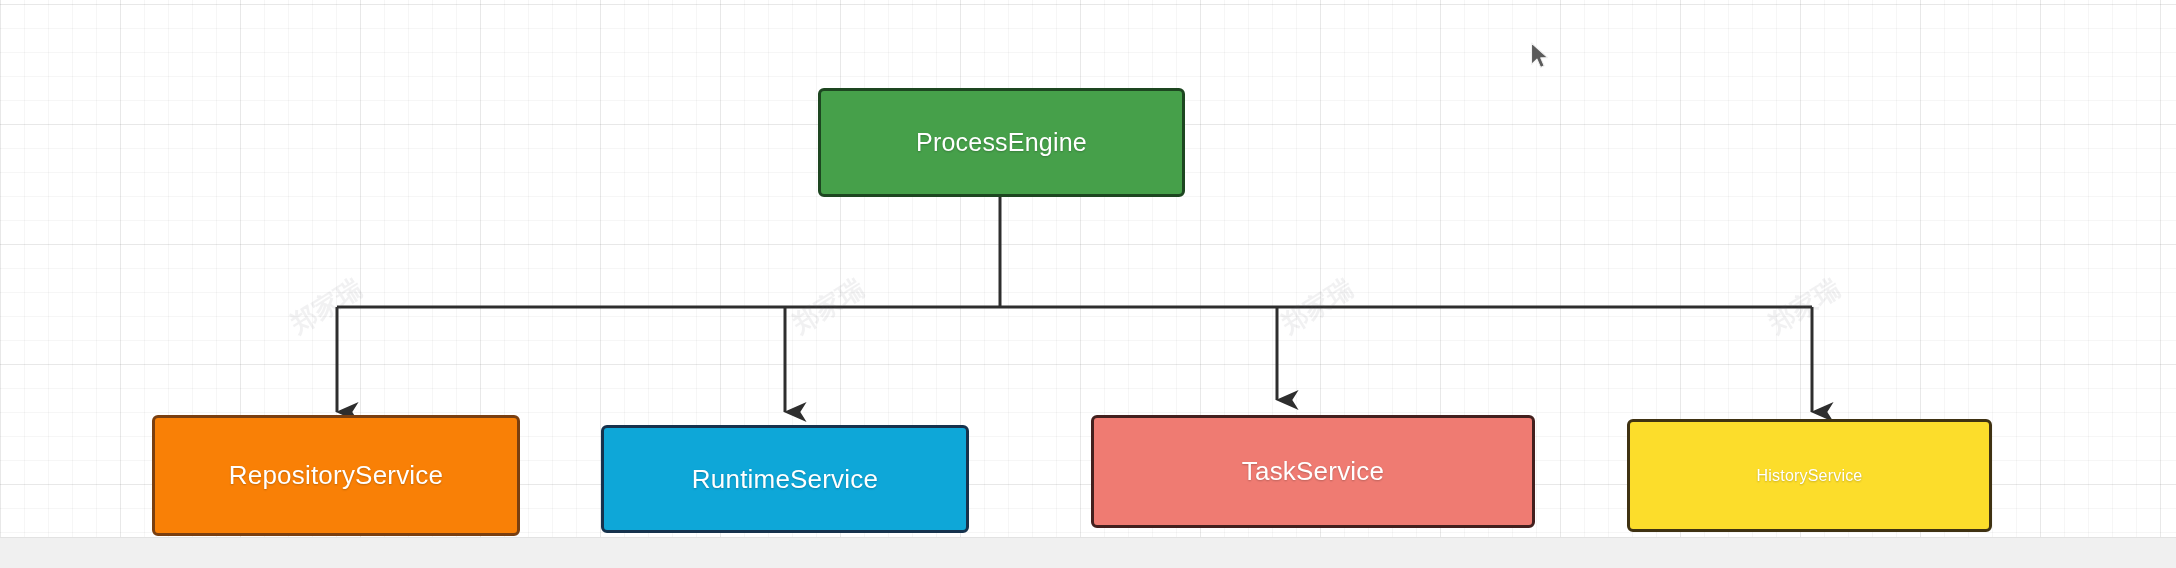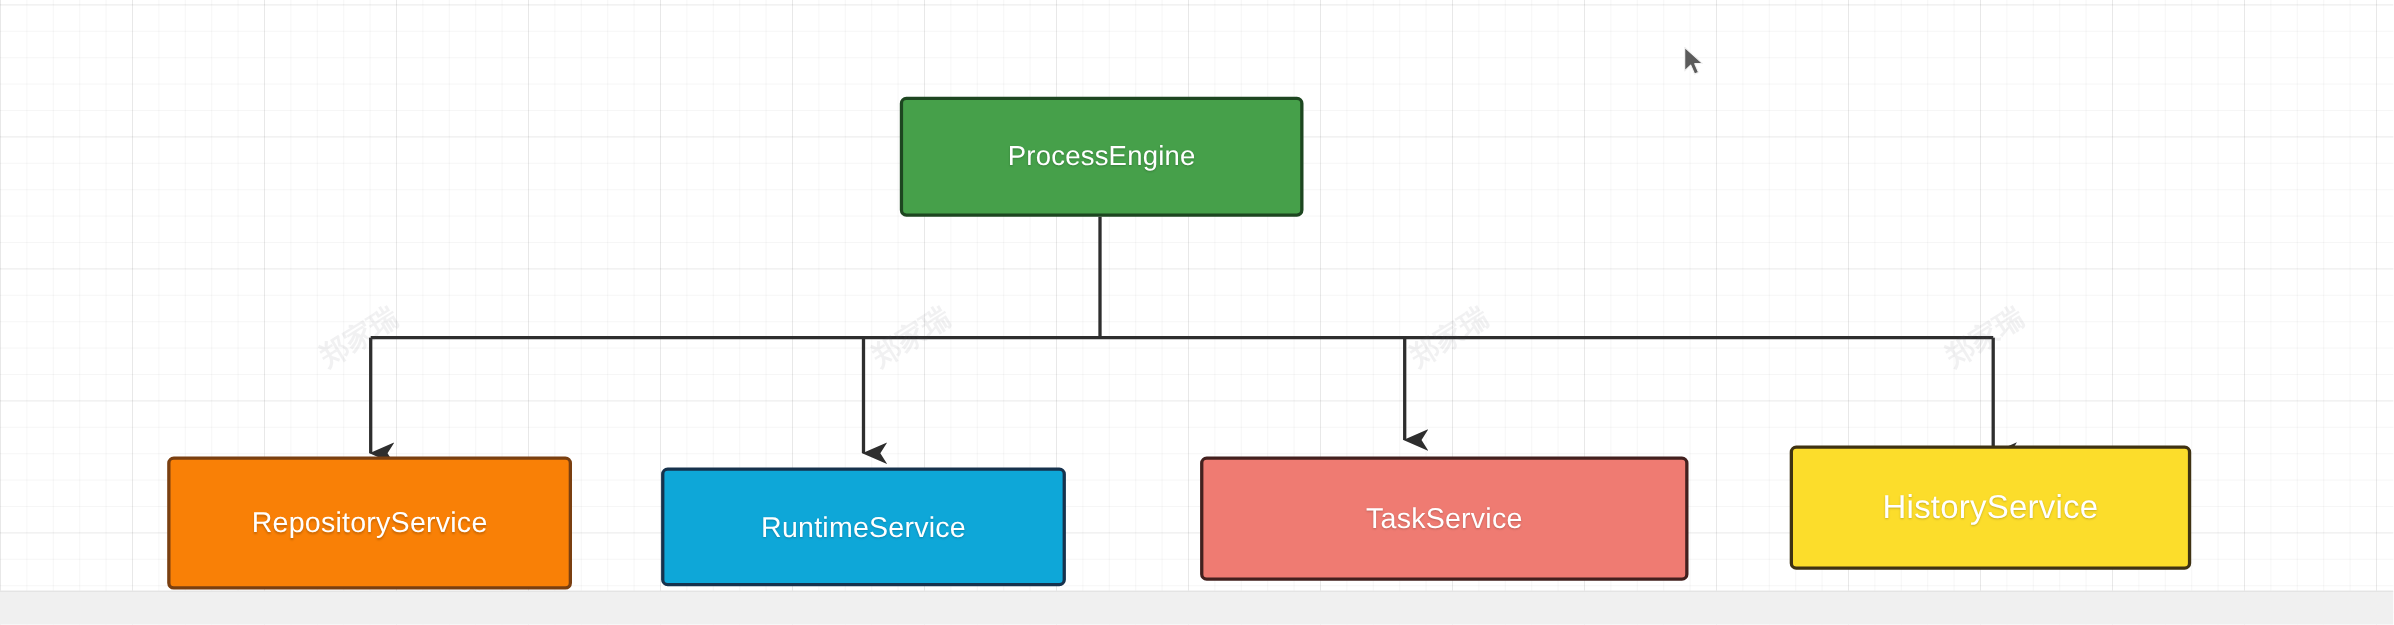--- a/index.html
+++ b/index.html
@@ -106,21 +106,21 @@
   <div id="child-nodes">
       <div class="node" style="left: 152px; top: 415px; width: 368px; height: 121px; background: rgb(249, 128, 6); border-color: rgb(122, 63, 16); color: rgb(255, 255, 255); font-size: 26px;">
         <span class="node-label">RepositoryService</span>
       </div>
       <div class="node" style="left: 601px; top: 415px; width: 368px; height: 108px; background: rgb(14, 167, 216); border-color: rgb(22, 50, 77); color: rgb(255, 255, 255); font-size: 26px; margin-top: 10px;">
         <span class="node-label">RuntimeService</span>
       </div>
       <div class="node" style="left: 1091px; top: 415px; width: 444px; height: 113px; background: rgb(239, 123, 114); border-color: rgb(67, 32, 30); color: rgb(255, 255, 255); font-size: 26px;">
         <span class="node-label">TaskService</span>
       </div>
-      <div class="node" style="left: 1627px; top: 405px; width: 365px; height: 113px; background: rgb(252, 221, 43); border-color: rgb(63, 50, 18); color: rgb(255, 255, 255); font-size: 30px;">
+      <div class="node" style="left: 1627px; top: 419px; width: 365px; height: 113px; background: rgb(252, 221, 43); border-color: rgb(63, 50, 18); color: rgb(255, 255, 255); font-size: 16px;">
         <span class="node-label">HistoryService</span>
       </div>
     </div>
 
   <div id="bottom-strip" style="top: 537px; height: 31px; background: rgb(240, 240, 240);"></div>
 
   <svg id="cursor" width="22" height="30" viewBox="0 0 22 30" style="left: 1530px; top: 42px;">
     <path d="M 1.5 1 L 1.5 22.5 L 7 17.2 L 10.6 25.4 L 14.2 23.8 L 10.7 15.9 L 17.6 15.6 Z" fill="#5b5b5b" stroke="#f2f2f2" stroke-width="1.1" stroke-linejoin="round"></path>
   </svg>
 

